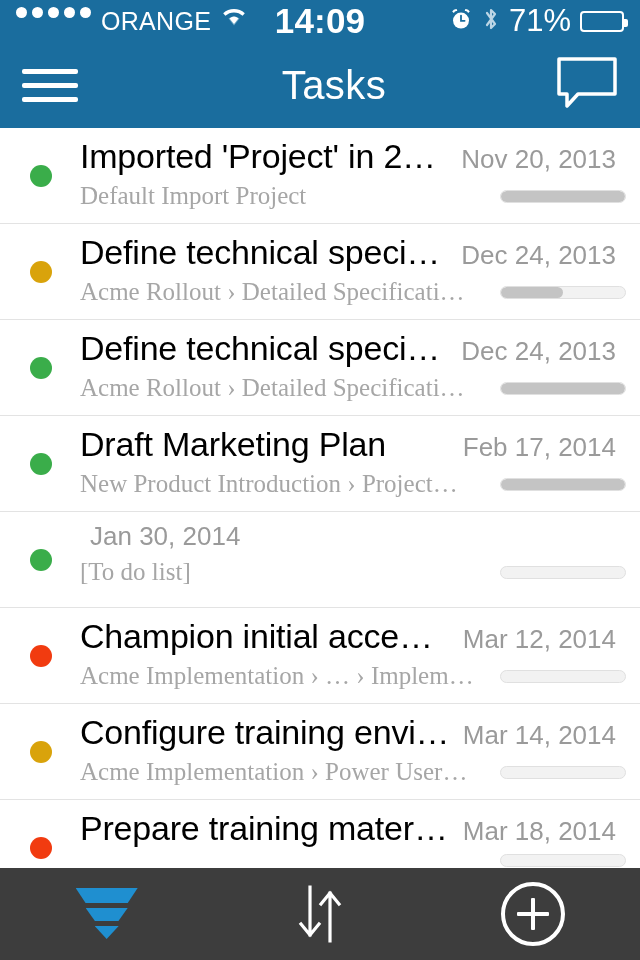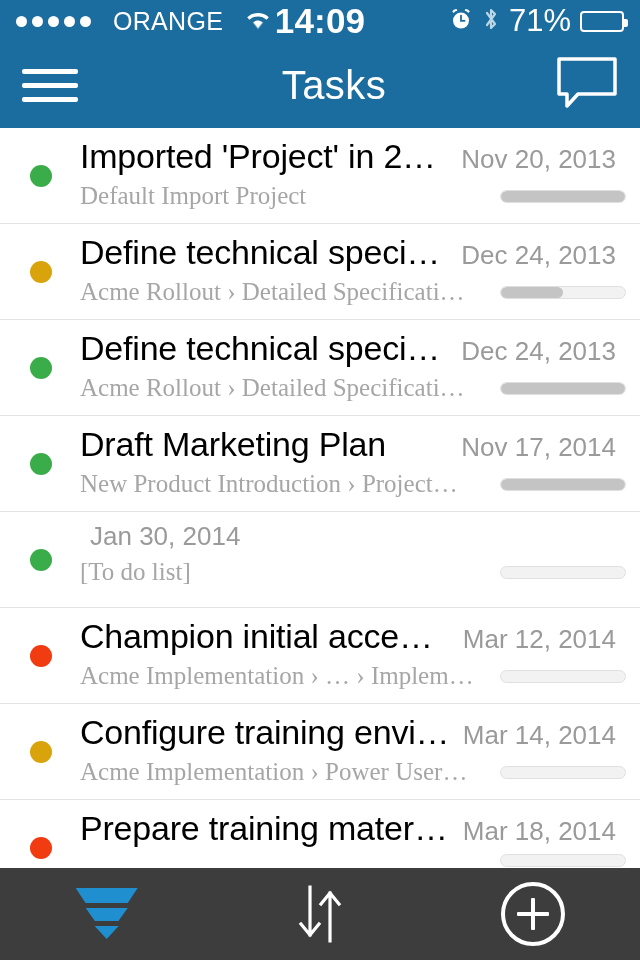--- a/index.html
+++ b/index.html
@@ -14,21 +14,21 @@
   
   .statusbar {
     position: relative;
     height: 42px;
     background: #1a6d9e;
     color: #ffffff;
     display: flex;
     align-items: center;
     padding: 0 16px;
   }
-  .sb-left { display: flex; align-items: center; gap: 22px; }
+  .sb-left { display: flex; align-items: flex-start; gap: 10px; }
   .sb-dots { display: flex; gap: 5px; align-items: center; }
   .sb-dots i { display:block; width: 11px; height: 11px; border-radius: 50%; background:#fff; }
   .sb-carrier { font-size: 25px; letter-spacing: .3px; font-weight: 400; }
   .wifi { width: 26px; height: 20px; position: relative; }
   .wifi svg { display:block; }
   .sb-center {
     position: absolute; left: 0; right: 0; top: 0; height: 42px;
     display:flex; align-items:center; justify-content:center;
     font-size: 35px; font-weight: 700; letter-spacing: .2px;
   }
@@ -223,21 +223,21 @@
               <div class="progress-fill" style="width: 100%;"></div>
             </div>
           </div>
         </div>
       </div>
       <div class="row">
         <span class="dot" style="background: rgb(58, 173, 74);"></span>
         <div class="row-main">
           <div class="row-top">
             <div class="row-title">Draft Marketing Plan</div>
-            <div class="row-date">Nov 17, 2014</div>
+            <div class="row-date">Feb 17, 2014</div>
           </div>
           <div class="row-bottom">
             <div class="row-sub">New Product Introduction › Project…</div>
             <div class="progress">
               <div class="progress-fill" style="width: 100%;"></div>
             </div>
           </div>
         </div>
       </div>
       <div class="row">

